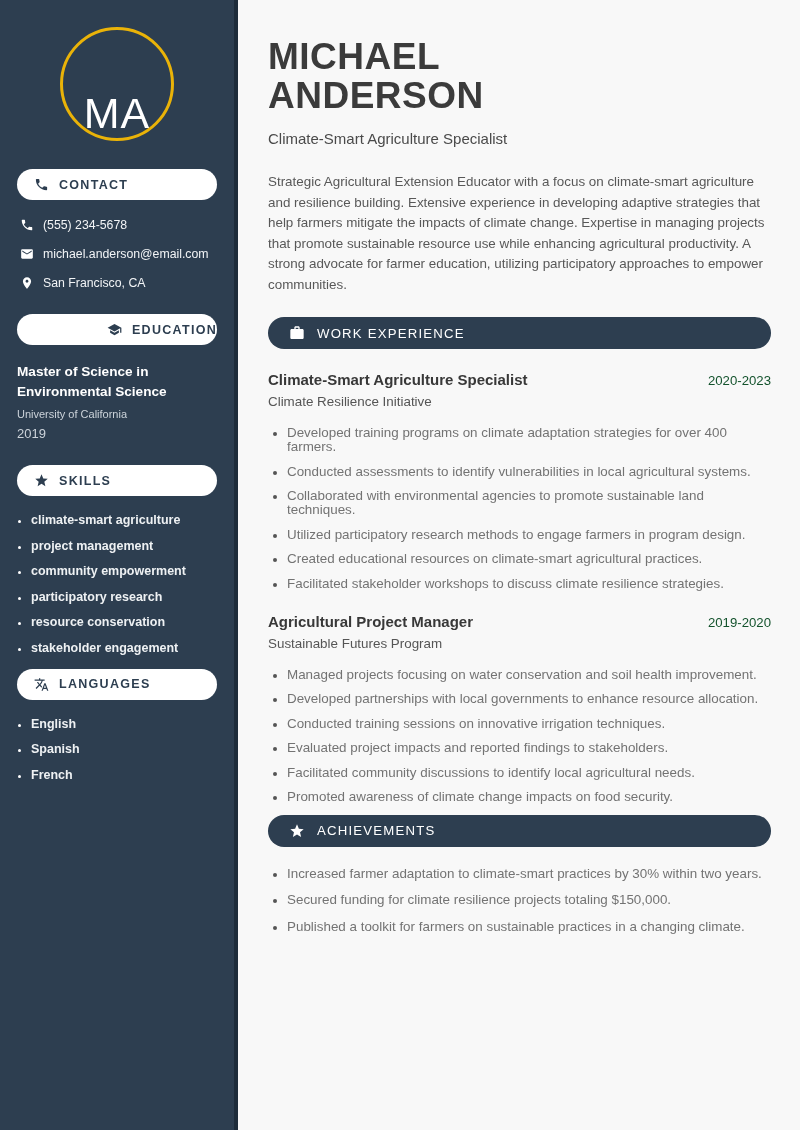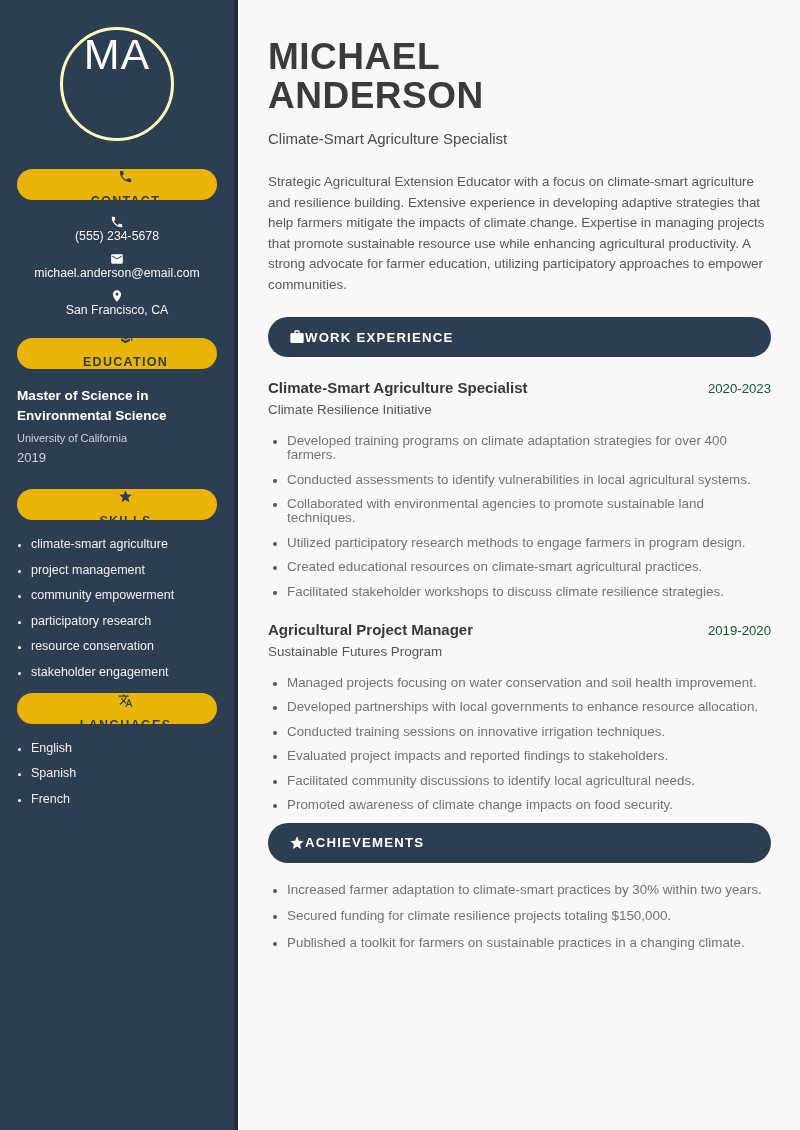--- a/index.html
+++ b/index.html
@@ -21,72 +21,72 @@
     width: 238px;
     flex-shrink: 0;
     background: #2d3e50;
     border-right: 4px solid #1e2c3a;
     padding-top: 27px;
     color: #fff;
   }
   .avatar {
     width: 114px;
     height: 114px;
-    border: 3px solid #fef9c3;
+    border: 3px solid #eab308;
     border-radius: 50%;
     margin: 0 auto;
     display: flex;
-    align-items: flex-start;
+    align-items: flex-end;
     justify-content: center;
     font-size: 43px;
     font-weight: 500;
     letter-spacing: 1px;
     color: #ffffff;
   }
   .side-pill {
-    background: #eab308;
+    background: #ffffff;
     border-radius: 999px;
     height: 31px;
     margin: 0 17px;
     display: flex;
     align-items: center;
     padding-left: 17px;
     gap: 10px;
     color: #2d3e50;
     font-weight: 700;
     font-size: 12.5px;
     letter-spacing: 1.3px;
-    flex-direction: column;
   }
   .side-pill svg { width: 15px; height: 15px; flex-shrink: 0; }
   .contact-pill { margin-top: 28px; }
   .contact-list { padding: 15px 20px 0 20px; }
   .contact-row {
     display: flex;
     align-items: center;
+    gap: 9px;
     margin-bottom: 9px;
     min-height: 20px;
-    flex-direction: column;
   }
   .contact-row svg { width: 14px; height: 14px; flex-shrink: 0; color: #ffffff; }
   .contact-row span { font-size: 12.3px; color: #f2f4f6; }
   .edu-pill { margin-top: 21px; justify-content: flex-end; }
   .edu-block { padding: 17px 17px 0 17px; }
   .edu-degree {
     font-size: 13.6px;
     font-weight: 700;
     color: #ffffff;
     line-height: 19.5px;
   }
   .edu-school { font-size: 11px; color: #ccd3da; margin-top: 4px; line-height: 19px; }
   .edu-year { font-size: 13px; color: #ccd3da; line-height: 19px; }
   .skills-pill { margin-top: 22px; }
   .side-list {
     list-style: disc;
     padding: 17px 6px 0 31px;
+    font-weight: bold;
   }
   .side-list li {
     font-size: 12.5px;
     color: #eef1f3;
     margin-bottom: 11.5px;
   }
   .side-list li::marker { color: #ffffff; font-size: 11px; }
   .lang-pill { margin-top: 14px; }
 
   
@@ -108,27 +108,27 @@
   }
   .summary {
     font-size: 13.4px;
     color: #585858;
     line-height: 20.5px;
     margin-top: 25px;
   }
   .main-pill {
     background: #2d3e50;
     border-radius: 999px;
-    height: 40px;
+    height: 32px;
     display: flex;
     align-items: center;
     padding-left: 21px;
-    gap: 0;
+    gap: 12px;
     color: #ffffff;
-    font-weight: 700;
+    font-weight: 400;
     font-size: 13.2px;
     letter-spacing: 1.2px;
     margin-top: 22px;
   }
   .main-pill svg { width: 16px; height: 16px; flex-shrink: 0; }
   .job-header {
     display: flex;
     justify-content: space-between;
     align-items: baseline;
     margin-top: 22px;

